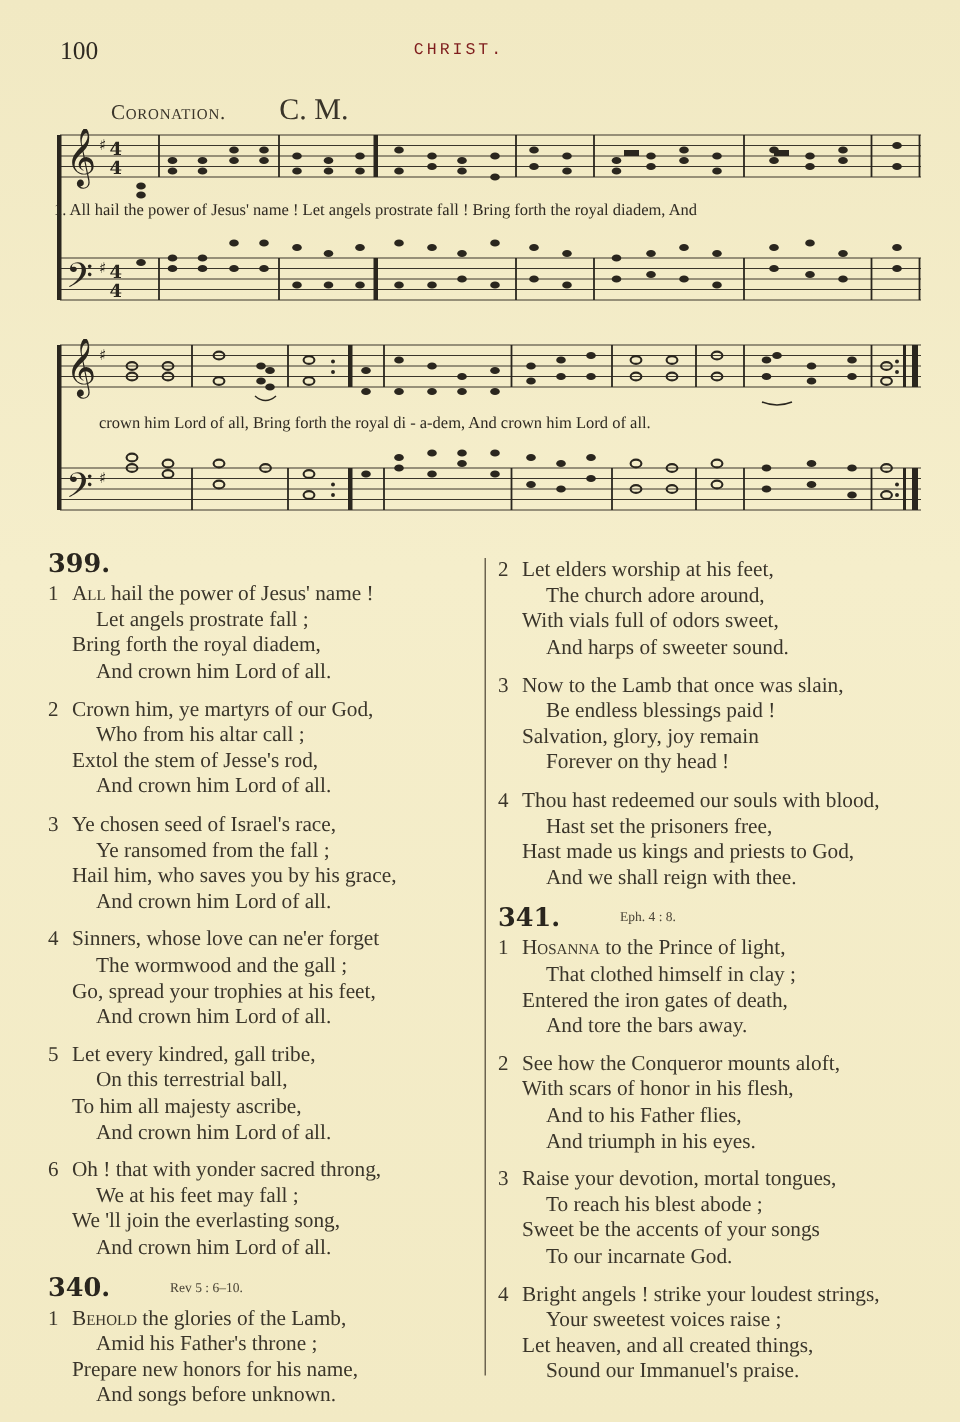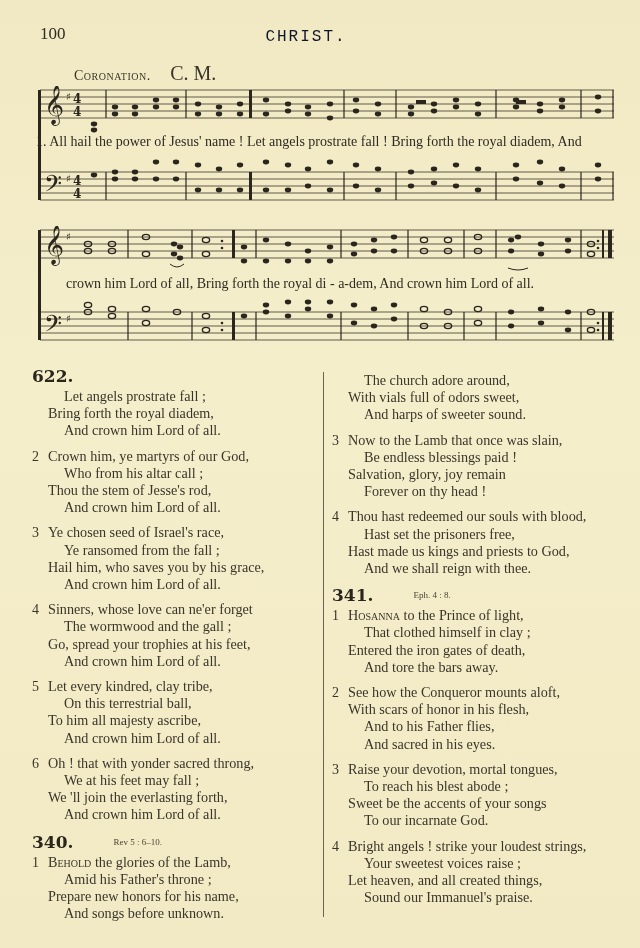--- a/index.html
+++ b/index.html
@@ -9,30 +9,30 @@
     background: linear-gradient(180deg, #f1e9c3 0%, #f5eecb 40%, #f2eac4 100%);
     font-family: "DejaVu Serif", "Liberation Serif", serif;
     color: #3a352a;
     position: relative;
     overflow: hidden;
   }
   .page { position: absolute; left: 0; top: 0; width: 612px; height: 948px; }
 
   .header { position: absolute; top: 24px; left: 40px; right: 40px; height: 22px; }
   .page-number { position: absolute; left: 0; top: 0; font-size: 17px; color: #2f2a22; font-family: "Liberation Serif", serif; }
-  .running-title { position: absolute; left: 0; right: 0; top: 4px; text-align: center; font-family: "Liberation Mono", monospace; font-size: 16px; letter-spacing: 2px; color: #0f172a; }
+  .running-title { position: absolute; left: 0; right: 0; top: 4px; text-align: center; font-family: "Liberation Mono", monospace; font-size: 11px; letter-spacing: 2px; color: #7f1d1d; }
 
   .tune-title { position: absolute; top: 62px; left: 74px; font-family: "Liberation Serif", serif; font-size: 14px; color: #3a352a; }
-  .tune-title .tune-name { font-variant: small-caps; letter-spacing: 0.5px; margin-right: 16px; }
+  .tune-title .tune-name { font-variant: small-caps; letter-spacing: 0.5px; margin-right: 32px; }
   .tune-title .tune-meter { font-size: 20px; }
 
   
   .system { position: absolute; left: 36px; width: 580px; }
   .system svg { display: block; }
-  .lyric-line { position: absolute; left: 0; font-family: "Liberation Serif", serif; font-size: 14px; color: #2f2a22; white-space: nowrap; }
+  .lyric-line { position: absolute; left: 0; font-family: "Liberation Serif", serif; font-size: 11px; color: #2f2a22; white-space: nowrap; }
 
   
   .col { position: absolute; top: 366px; font-family: "Liberation Serif", serif; color: #3a352a; }
   .col-left { left: 32px; width: 290px; }
   .col-right { left: 332px; width: 300px; }
   .col-divider { position: absolute; left: 323px; top: 372px; width: 1px; height: 545px; background: #6c6450; }
 
   .hymn-number { font-family: "DejaVu Serif", serif; font-weight: bold; font-size: 17px; color: #2a261e; display: inline-block; }
   .hymn-ref { font-size: 9px; margin-left: 36px; color: #4a4436; vertical-align: 3px; }
   .hymn-head { height: 22px; }
@@ -335,61 +335,62 @@
       <path d="M472 42 Q482 46 492 42" stroke="#2a261e" stroke-width="1" fill="none"></path>
     </svg>
     <div class="lyric-line" style="top:50px; left:30px;">crown him Lord   of    all,  Bring forth the royal  di  -  a-dem, And crown him  Lord    of  all.</div>
   </div>
 
   <div class="col-divider"></div>
 
   <div class="col col-left">
     <div class="hymn">
       <div class="hymn-head">
-        <span class="hymn-number">622.</span>
-      </div>
-
-      <div class="stanza">
+        <span class="hymn-number">399.</span>
+      </div>
+
+      <div class="stanza">
+        <div class="line"><span class="num">1</span><span class="sc">All</span> <span>hail the power of Jesus' name !</span></div>
         <div class="line indent2">Let angels prostrate fall ;</div>
         <div class="line cont">Bring forth the royal diadem,</div>
         <div class="line indent2">And crown him Lord of all.</div>
       </div>
 
       <div class="stanza">
         <div class="line"><span class="num">2</span><span>Crown him, ye martyrs of our God,</span></div>
         <div class="line indent2">Who from his altar call ;</div>
-        <div class="line cont">Thou the stem of Jesse's rod,</div>
+        <div class="line cont">Extol the stem of Jesse's rod,</div>
         <div class="line indent2">And crown him Lord of all.</div>
       </div>
 
       <div class="stanza">
         <div class="line"><span class="num">3</span><span>Ye chosen seed of Israel's race,</span></div>
         <div class="line indent2">Ye ransomed from the fall ;</div>
         <div class="line cont">Hail him, who saves you by his grace,</div>
         <div class="line indent2">And crown him Lord of all.</div>
       </div>
 
       <div class="stanza">
         <div class="line"><span class="num">4</span><span>Sinners, whose love can ne'er forget</span></div>
         <div class="line indent2">The wormwood and the gall ;</div>
         <div class="line cont">Go, spread your trophies at his feet,</div>
         <div class="line indent2">And crown him Lord of all.</div>
       </div>
 
       <div class="stanza">
-        <div class="line"><span class="num">5</span><span>Let every kindred, clay tribe,</span></div>
+        <div class="line"><span class="num">5</span><span>Let every kindred, gall tribe,</span></div>
         <div class="line indent2">On this terrestrial ball,</div>
         <div class="line cont">To him all majesty ascribe,</div>
         <div class="line indent2">And crown him Lord of all.</div>
       </div>
 
       <div class="stanza">
         <div class="line"><span class="num">6</span><span>Oh !  that with yonder sacred throng,</span></div>
         <div class="line indent2">We at his feet may fall ;</div>
-        <div class="line cont">We 'll join the everlasting forth,</div>
+        <div class="line cont">We 'll join the everlasting song,</div>
         <div class="line indent2">And crown him Lord of all.</div>
       </div>
     </div>
 
     <div class="hymn" style="margin-top:6px;">
       <div class="hymn-head">
         <span class="hymn-number">340.</span>
         <span class="hymn-ref">Rev 5 : 6–10.</span>
       </div>
       <div class="stanza">
@@ -397,20 +398,21 @@
         <div class="line indent2">Amid his Father's throne ;</div>
         <div class="line cont">Prepare new honors for his name,</div>
         <div class="line indent2">And songs before unknown.</div>
       </div>
     </div>
   </div>
 
   <div class="col col-right" style="top:372px;">
     <div class="hymn">
       <div class="stanza">
+        <div class="line"><span class="num">2</span><span>Let elders worship at his feet,</span></div>
         <div class="line indent2">The church adore around,</div>
         <div class="line cont">With vials full of odors sweet,</div>
         <div class="line indent2">And harps of sweeter sound.</div>
       </div>
       <div class="stanza">
         <div class="line"><span class="num">3</span><span>Now to the Lamb that once was slain,</span></div>
         <div class="line indent2">Be endless blessings paid !</div>
         <div class="line cont">Salvation, glory, joy remain</div>
         <div class="line indent2">Forever on thy head !</div>
       </div>
@@ -430,21 +432,21 @@
       <div class="stanza">
         <div class="line"><span class="num">1</span><span class="sc">Hosanna</span> <span>to the Prince of light,</span></div>
         <div class="line indent2">That clothed himself in clay ;</div>
         <div class="line cont">Entered the iron gates of death,</div>
         <div class="line indent2">And tore the bars away.</div>
       </div>
       <div class="stanza">
         <div class="line"><span class="num">2</span><span>See how the Conqueror mounts aloft,</span></div>
         <div class="line cont">With scars of honor in his flesh,</div>
         <div class="line indent2">And to his Father flies,</div>
-        <div class="line indent2">And sacred in his eyes.</div>
+        <div class="line indent2">And triumph in his eyes.</div>
       </div>
       <div class="stanza">
         <div class="line"><span class="num">3</span><span>Raise your devotion, mortal tongues,</span></div>
         <div class="line indent2">To reach his blest abode ;</div>
         <div class="line cont">Sweet be the accents of your songs</div>
         <div class="line indent2">To our incarnate God.</div>
       </div>
       <div class="stanza">
         <div class="line"><span class="num">4</span><span>Bright angels ! strike your loudest strings,</span></div>
         <div class="line indent2">Your sweetest voices raise ;</div>

